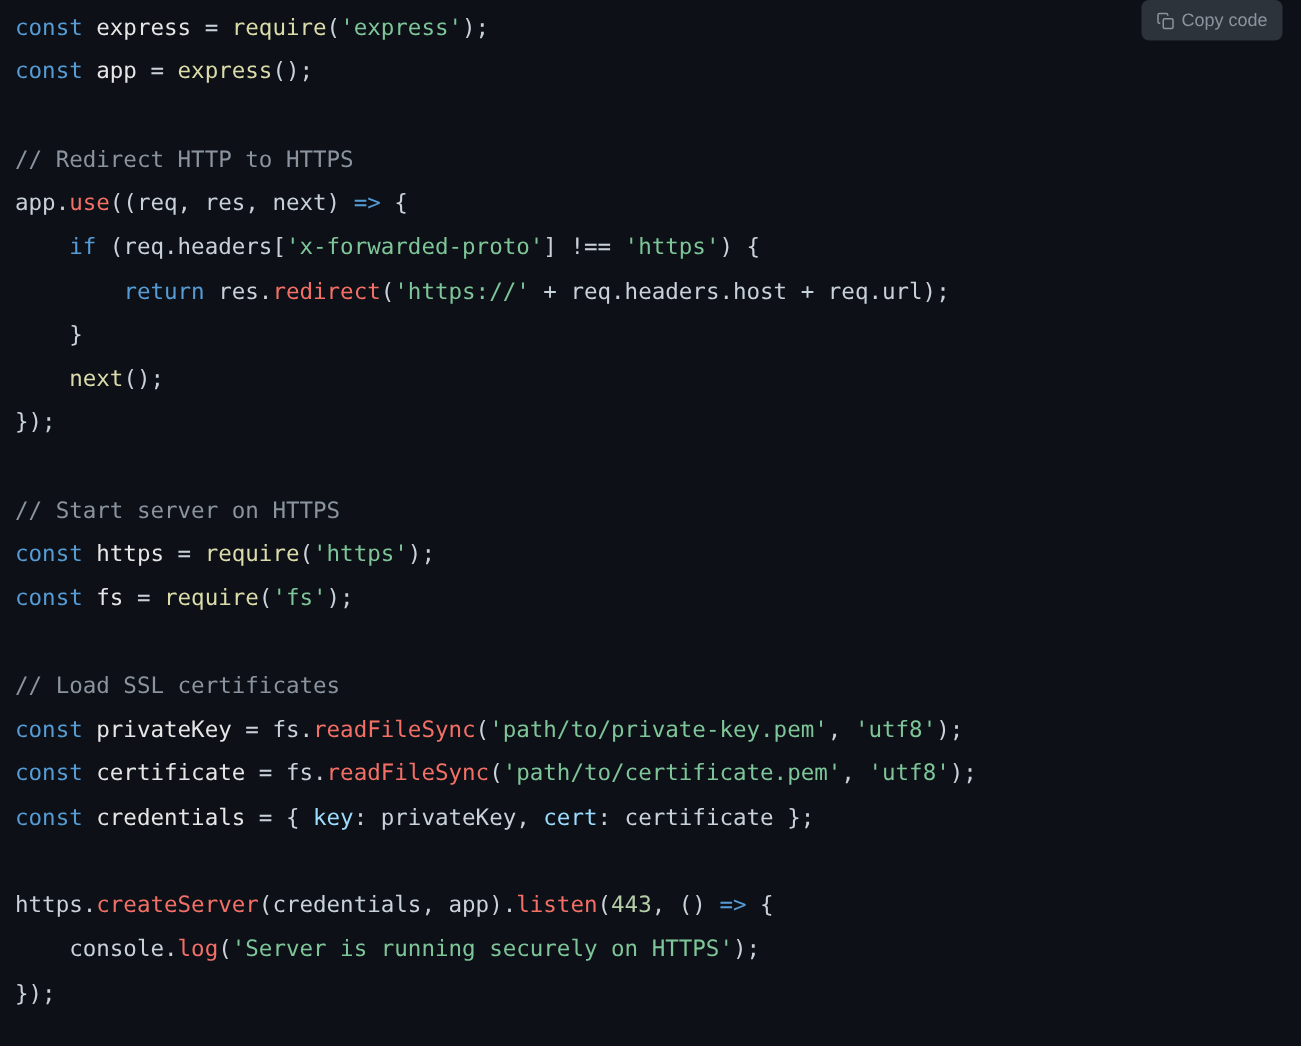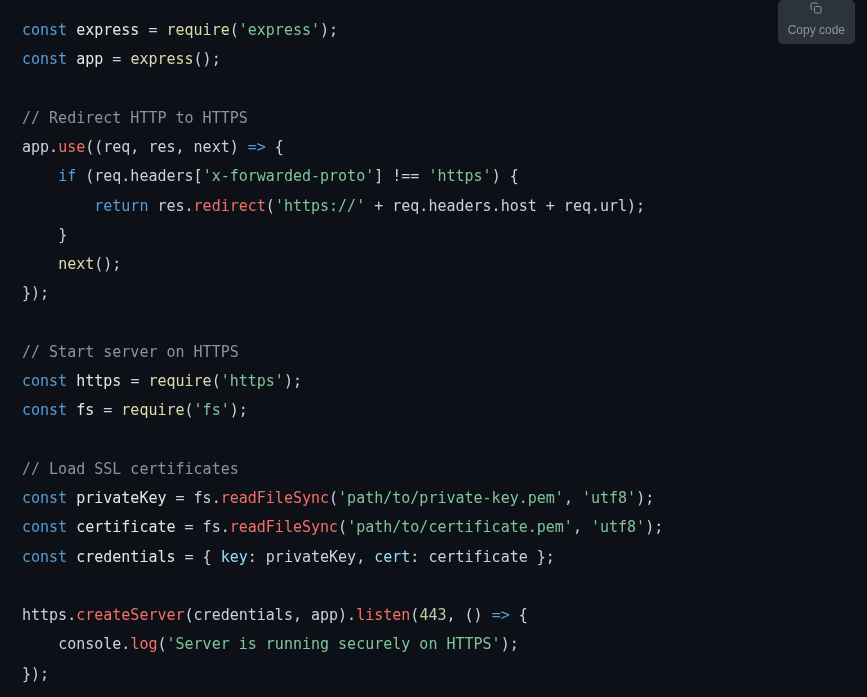--- a/index.html
+++ b/index.html
@@ -22,24 +22,23 @@
     background: #2d333b;
     color: #8b949e;
     padding: 2px 10px;
     border-radius: 5px;
     font-size: 12px;
     font-family: sans-serif;
     cursor: pointer;
     display: flex;
     align-items: center;
     gap: 5px;
-    flex-direction: column;
   }
   pre {
-    margin: 12px;
+    margin: 0;
     padding: 4px 10px;
     white-space: pre;
   }
   .kw   { color: #569cd6; }     
   .fn   { color: #dcdcaa; }     
   .red  { color: #f47067; }     
   .str  { color: #7ec699; }     
   .cmt  { color: #8b949e; }     
   .num  { color: #b5cea8; }     
   .obj  { color: #9cdcfe; }     

